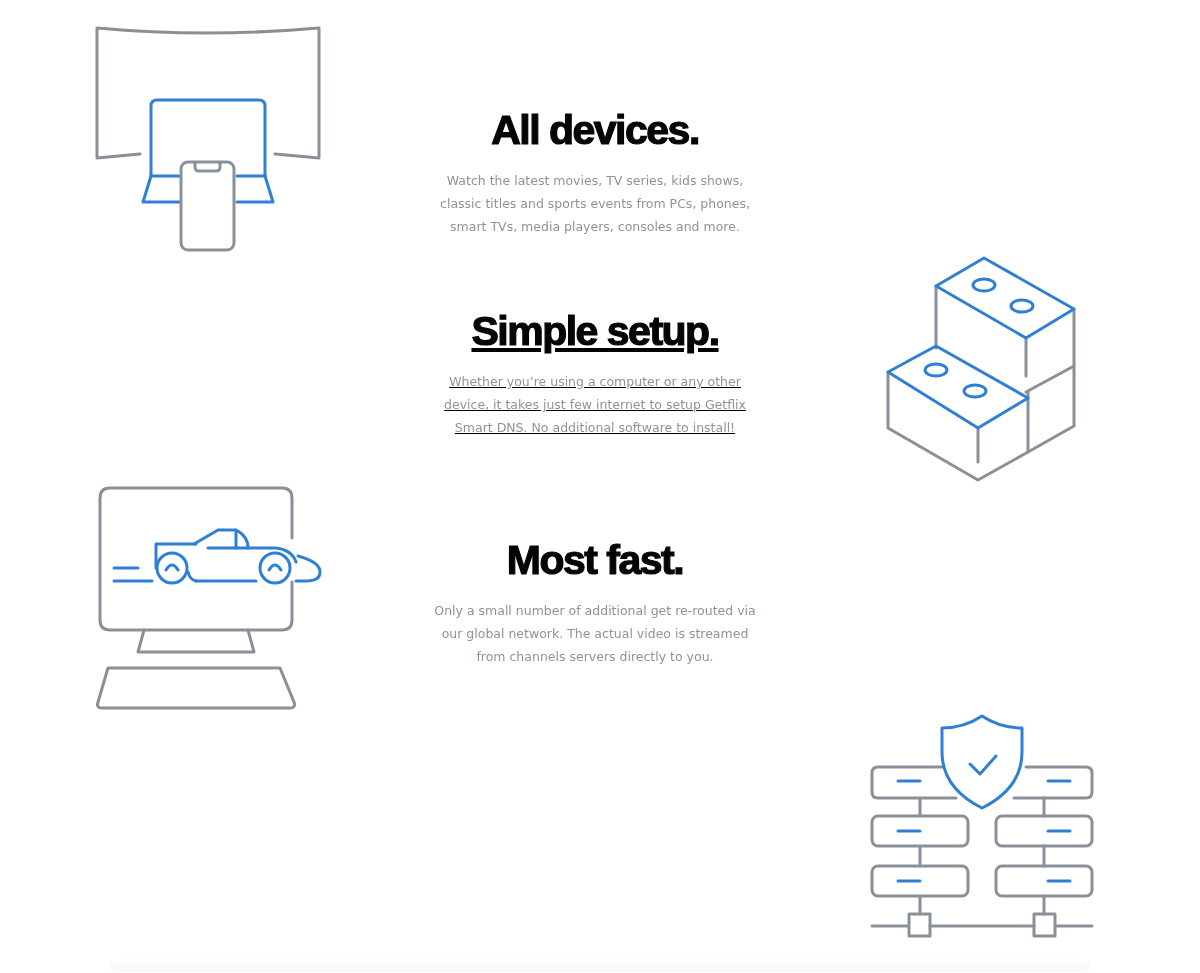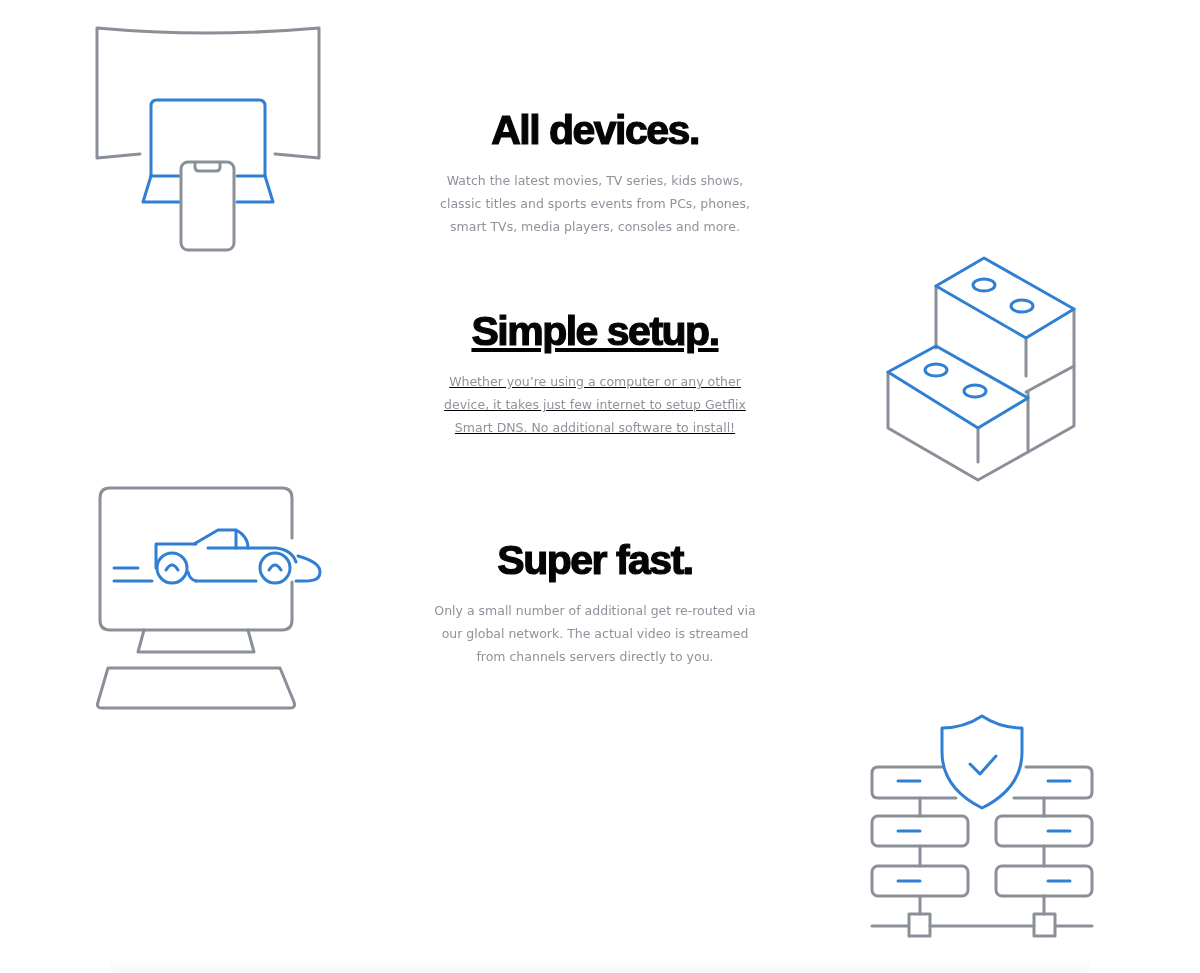--- a/index.html
+++ b/index.html
@@ -83,21 +83,21 @@
       <path class="b" d="M100 95 L160 95"></path>
       <path class="b" d="M202 70 Q224 76 224 86 Q224 95 210 95 L200 95"></path>
       <circle class="b" cx="76" cy="82" r="15"></circle>
       <path class="b" d="M70 84 Q76 74 82 84"></path>
       <circle class="b" cx="179" cy="82" r="15"></circle>
       <path class="b" d="M173 84 Q179 74 185 84"></path>
       <path class="b" d="M92 86 Q94 94 100 95"></path>
     </svg>
   </div>
   <div class="text-block" style="top:535px;">
-    <h2 class="title">Super fast.</h2>
+    <h2 class="title">Most fast.</h2>
     <p class="desc">Only a small number of additional get re-routed via our global network. The actual video is streamed from channels servers directly to you.</p>
   </div>
 </section>
 
 <section class="feature" style="top:0;">
   <div class="text-block" style="top:764px;">
   </div>
   <div class="icon" style="left:868px; top:714px;">
     <svg width="228" height="226" viewBox="0 0 228 226">
 

